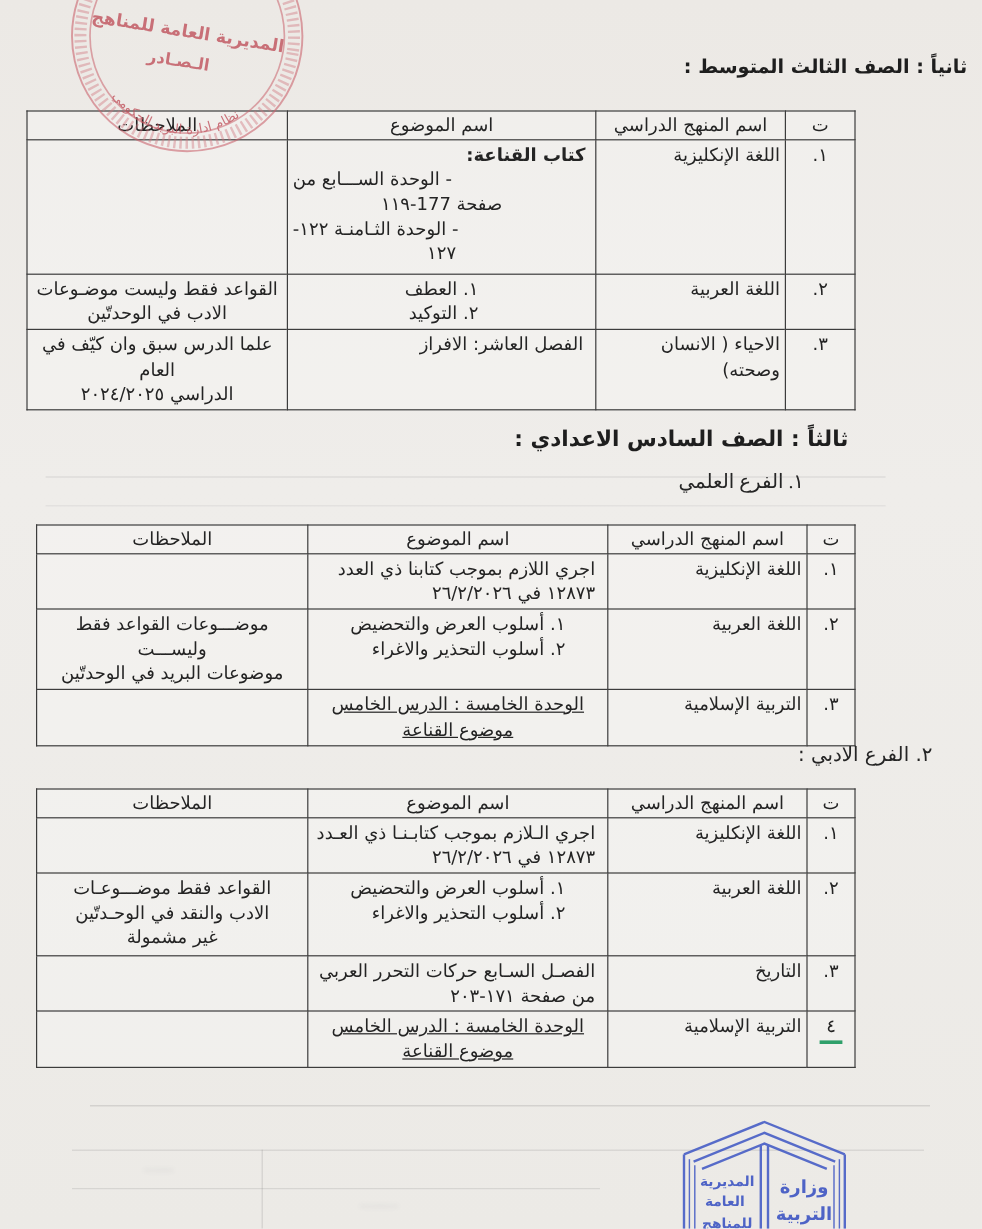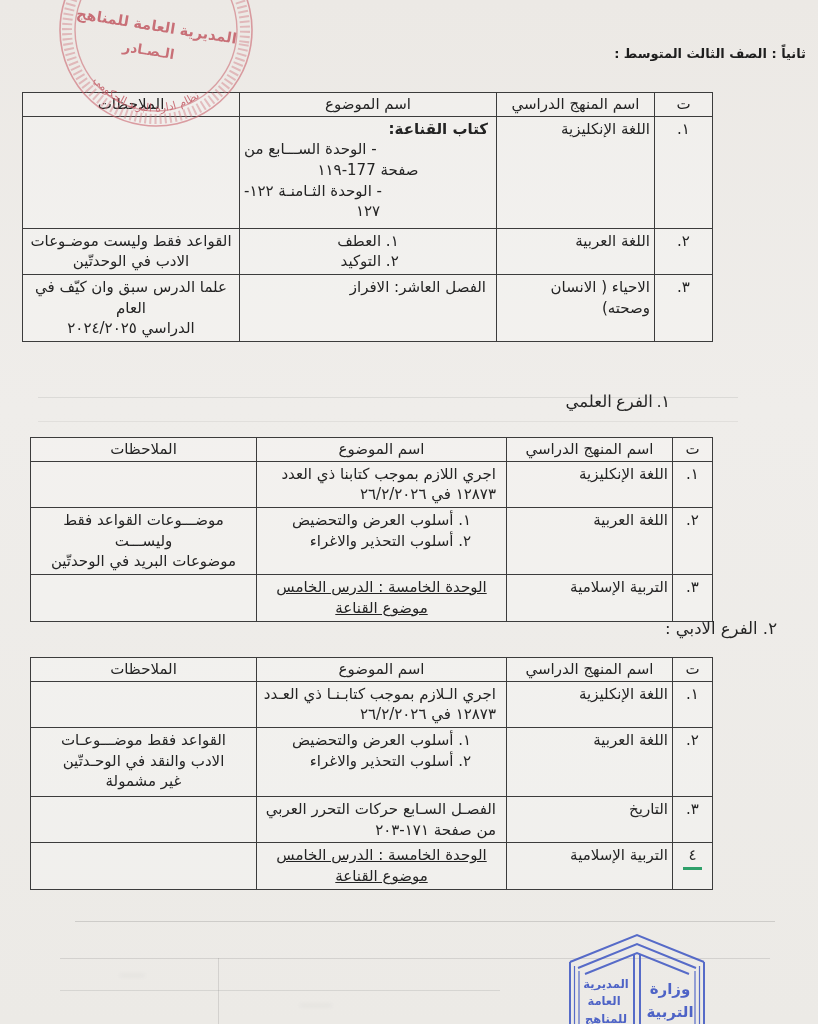--- a/index.html
+++ b/index.html
@@ -30,21 +30,21 @@
   .gh-smudge{filter:blur(2px);opacity:0.16;color:#55606e;font-size:12px;direction:rtl;}
   svg{position:absolute;overflow:visible;}
   .st-red text{font-family:"DejaVu Sans",sans-serif;}
   .st-blue text{font-family:"DejaVu Sans",sans-serif;font-weight:bold;}
 </style>
 </head>
 <body>
 
 <div id="page">
 
-  <div class="heading" style="top:46px;right:12px;font-size:13px;">ثانياً : الصف الثالث المتوسط :</div>
+  <div class="heading" style="top:46px;right:12px;font-size:16px;">ثانياً : الصف الثالث المتوسط :</div>
 
   <table class="tbl" style="left:22px;top:92px;width:690px;">
     <colgroup>
         <col style="width:58px">
         <col style="width:158px">
         <col style="width:257px">
         <col style="width:217px">
       </colgroup>
     <tbody>
         <tr class="hdr" style="height:21px">
@@ -86,20 +86,21 @@
         <div class="tl-right">الفصل العاشر: الافراز</div>
       </td>
       <td class="c-notes">
         <div>علما الدرس سبق وان كيّف في العام</div>
         <div>الدراسي ٢٠٢٤/٢٠٢٥</div>
       </td>
     </tr>
   </tbody>
     </table>
 
+  <div class="heading" style="top:356px;right:111px;font-size:18px;">ثالثاً : الصف السادس الاعدادي :</div>
   <div class="subheading" style="top:392px;right:148px;font-size:16.5px;font-family:Liberation Serif, serif;">١. الفرع العلمي</div>
 
   <table class="tbl" style="left:30px;top:437px;width:682px;">
     <colgroup>
         <col style="width:40px">
         <col style="width:166px">
         <col style="width:250px">
         <col style="width:226px">
       </colgroup>
     <tbody>

